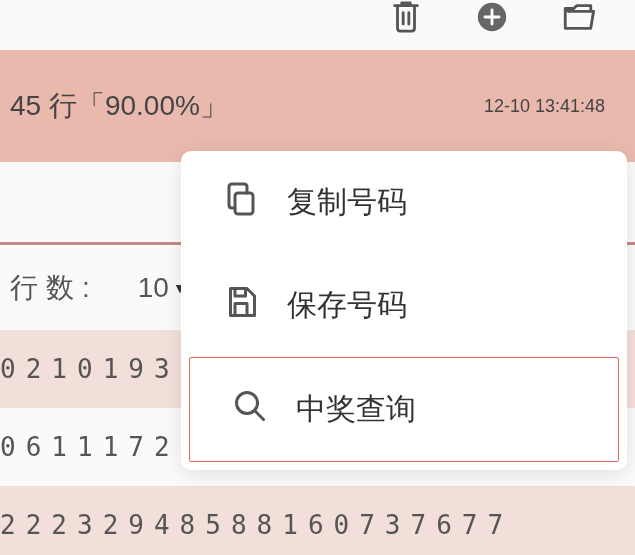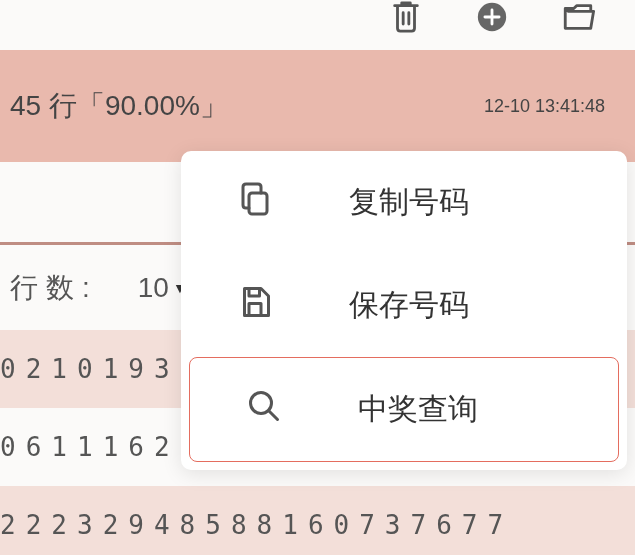--- a/index.html
+++ b/index.html
@@ -11,22 +11,22 @@
 .tab{flex:1}
 .controls{height:85px;display:flex;align-items:center;padding-left:10px;font-size:28px;color:#555}
 .controls .label{letter-spacing:8px}
 .controls .value{margin-left:40px;display:flex;align-items:center;gap:4px}
 .controls .tri{font-size:14px;color:#333}
 .rows{}
 .row{height:78px;display:flex;align-items:center;gap:0;font-size:26px;color:#555;letter-spacing:10px;font-family:"DejaVu Sans Mono",monospace}
 .row.alt{background:#f3dfd9}
 .popup{position:absolute;left:181px;top:151px;width:446px;height:319px;background:#fff;border-radius:10px;box-shadow:0 4px 20px rgba(0,0,0,0.1)}
 .menu{display:flex;flex-direction:column;height:100%}
-.mi{flex:1;display:flex;align-items:center;padding-left:56px;gap:76px;font-size:30px;color:#333}
-.mi.sel{border:1.5px solid #e46d5f;border-radius:8px;margin:0 8px 8px 8px}
+.mi{flex:1;display:flex;align-items:center;padding-left:42px;gap:28px;font-size:30px;color:#333}
+.mi.sel{border:1.5px solid #e46d5f;border-radius:2px;margin:0 8px 8px 8px}
 .mi svg{width:36px;height:36px;stroke:#555;stroke-width:2;fill:none;stroke-linecap:round;stroke-linejoin:round}
 </style>
 </head>
 <body>
 
 <div class="toolbar">
   <span>
     <svg viewBox="0 0 24 24">
         <path d="M6 4 L6 20 Q6 22 8 22 L16 22 Q18 22 18 20 L18 4 M10 9 L10 17 M14 9 L14 17 M4 4 L20 4 M9 4 L9 2 L15 2 L15 4"></path>
       </svg>
@@ -64,21 +64,21 @@
 <div class="rows">
   <div class="row alt">
     <span>02</span>
     <span>10</span>
     <span>19</span>
     <span>33</span>
   </div>
   <div class="row">
     <span>06</span>
     <span>11</span>
-    <span>16</span>
+    <span>17</span>
     <span>26</span>
   </div>
   <div class="row alt">
     <span>22</span>
     <span>23</span>
     <span>29</span>
     <span>48</span>
     <span>58</span>
     <span>81</span>
     <span>60</span>

